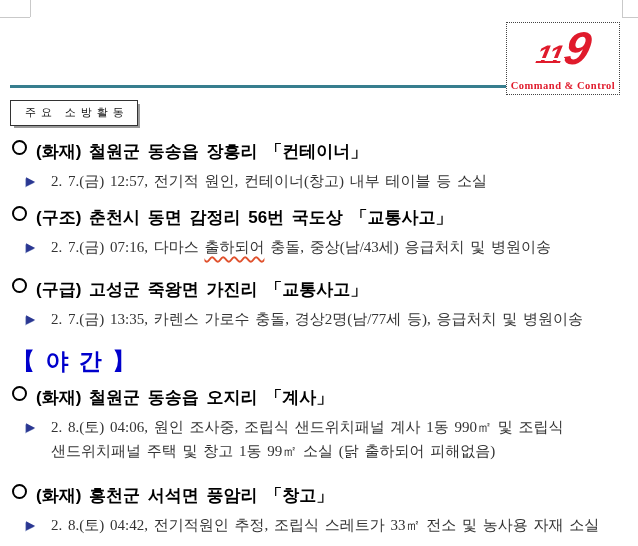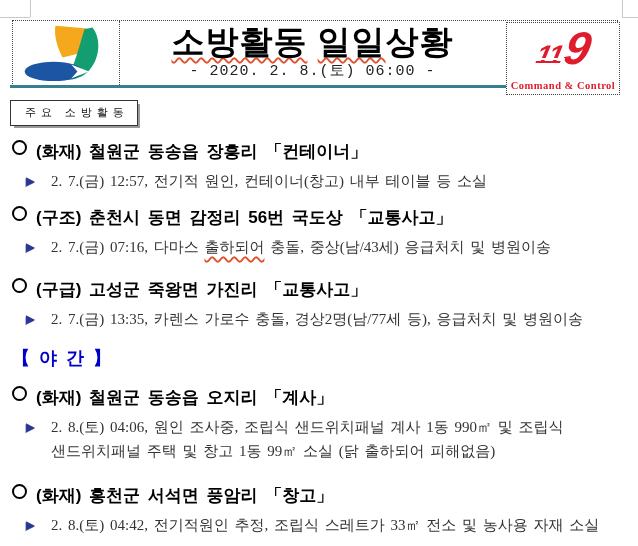--- a/index.html
+++ b/index.html
@@ -50,50 +50,36 @@
   .headline{font-size:17px;font-weight:bold;color:#000;word-spacing:3px;display:flex;align-items:flex-start;}
   .bullet{flex:0 0 auto;width:11px;height:11px;border:2.5px solid #000;border-radius:50%;
           margin:0 9px 0 2px;}
   .detail{margin-top:6px;display:flex;font-family:"Liberation Serif","DejaVu Serif",serif;
           font-size:15px;color:#333;line-height:24px;word-spacing:2px;}
   .arrow{flex:0 0 auto;width:17px;color:#2a3792;font-size:12px;line-height:24px;
          padding-left:16px;margin-right:8px;font-family:"DejaVu Sans",sans-serif;
          text-shadow:-1px 1px 0 #aab6d9;}
   .dtext{flex:1 1 auto;}
 
-  #night-heading{position:absolute;left:12px;top:346px;font-size:18px;font-weight:bold;
+  #night-heading{position:absolute;left:12px;top:346px;font-size:23px;font-weight:bold;
                  color:#0000cc;letter-spacing:2px;}
 
   #item-1{top:140px;} #item-2{top:206px;} #item-3{top:278px;}
   #item-4{top:386px;} #item-5{top:484px;}
 </style>
 </head>
 <body>
 
 <div id="page">
 
   <div id="corner-l-v" class="corner"></div>
   <div id="corner-l-h" class="corner"></div>
   <div id="corner-r-v" class="corner"></div>
   <div id="corner-r-h" class="corner"></div>
 
-  <div id="header-box">
-    <div id="logo-cell">
-      <svg width="88" height="58" viewBox="0 0 100 66">
-        <path d="M38,2 L74,5 C78,14 77,25 72,32 L46,38 C40,27 36,12 38,2 Z" fill="#f5a81c"></path>
-        <path d="M80,4 C90,16 89,38 77,52 C70,60 60,64 51,63 C60,47 66,22 71,6 Z" fill="#129e71"></path>
-        <ellipse cx="36" cy="54" rx="33" ry="11" fill="#1b55a3"></ellipse>
-        <path d="M56,46 L76,54 L56,62 L63,54 Z" fill="#ffffff"></path>
-      </svg>
-    </div>
-    <div id="title-cell">
-      <div id="main-title"><span class="squiggle">소방활동</span><span> </span><span class="squiggle">일일</span><span>상황</span></div>
-      <div id="sub-title">- 2020. 2. 8.(토) 06:00 -</div>
-    </div>
-  </div>
 
   <div id="teal-rule"></div>
 
   <div id="box-119">
     <div id="logo-119"><span class="one-one">11</span><span class="nine">9</span></div>
     <div id="caption-119">Command  &amp;  Control</div>
   </div>
 
   <div id="section-label-box">주요 소방활동</div>
 

